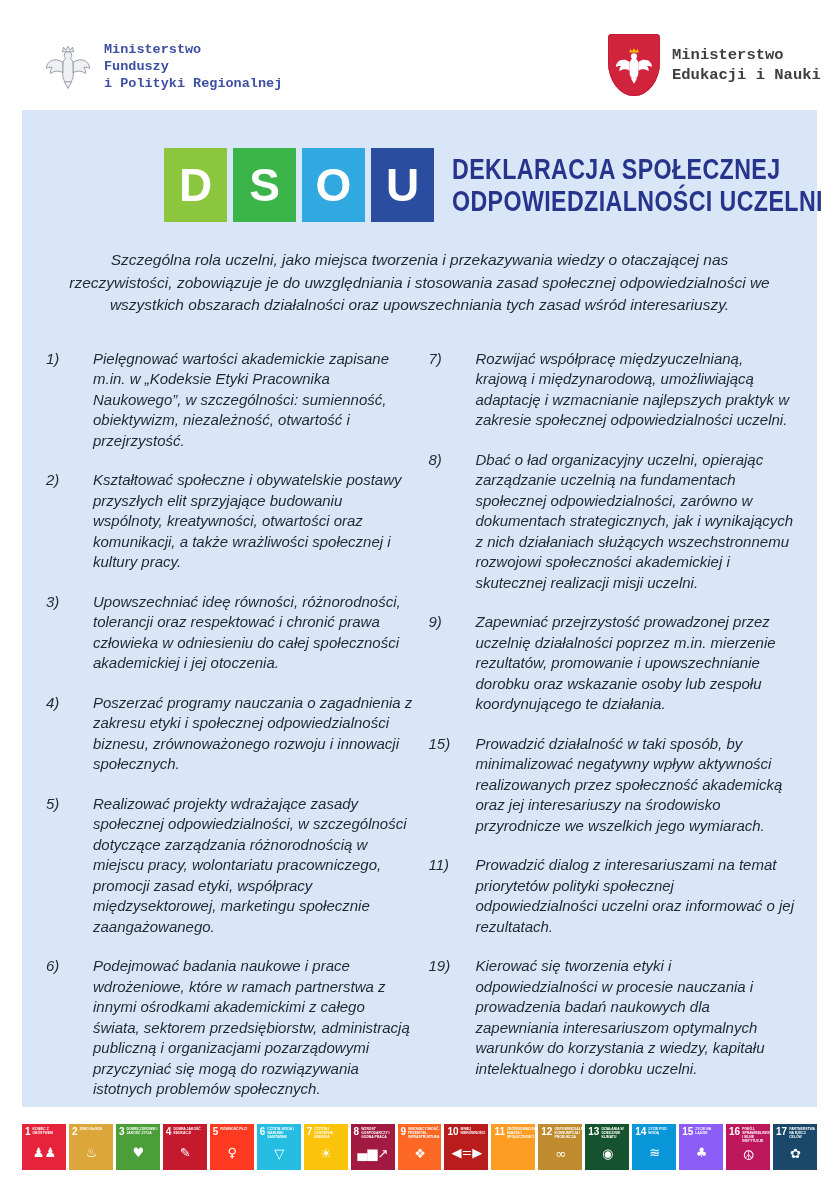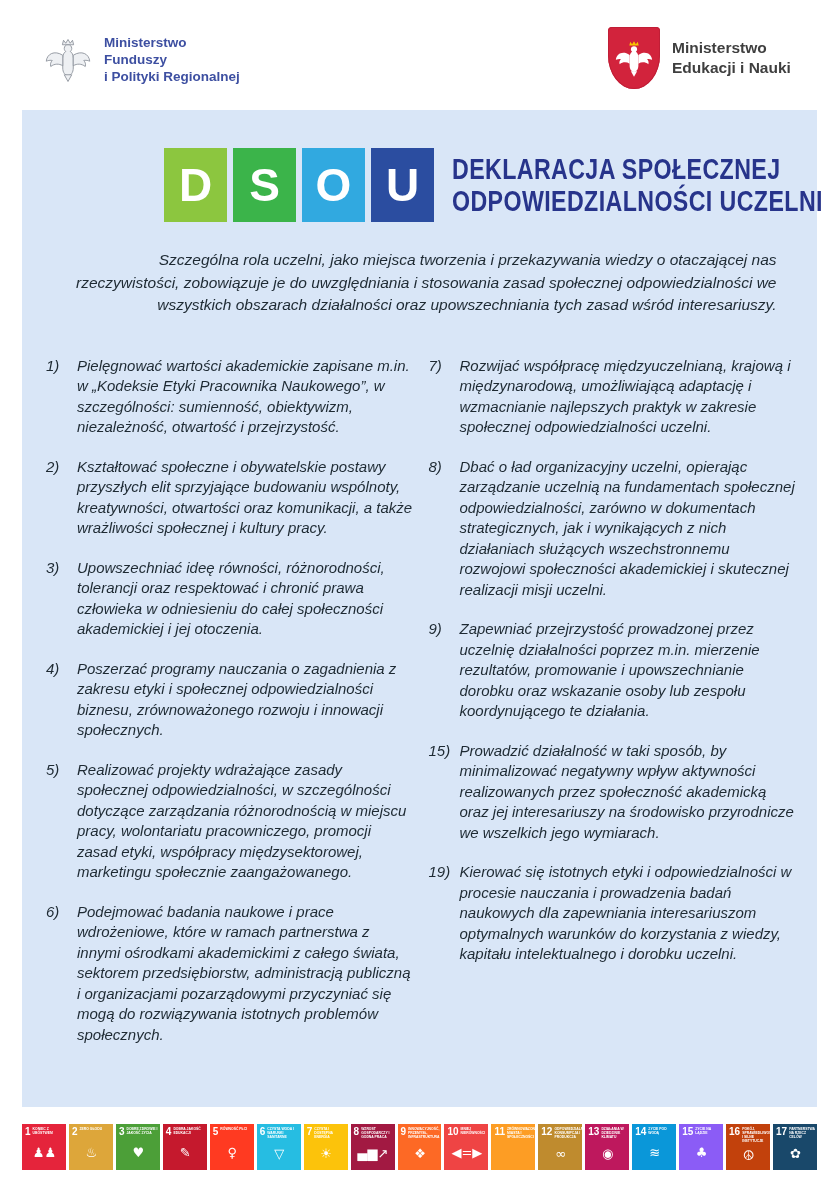--- a/index.html
+++ b/index.html
@@ -1,20 +1,20 @@
 <!DOCTYPE html>
 <html><head>
 <meta charset="utf-8">
 <style>
   html,body{margin:0;padding:0;}
   body{background:#ffffff;font-family:"Liberation Sans","DejaVu Sans",sans-serif;}
   .page{position:relative;width:839px;height:1200px;background:#ffffff;overflow:hidden;}
 
   
-  .header{position:absolute;top:1px;left:0;width:100%;height:110px;}
+  .header{position:absolute;top:8px;left:0;width:100%;height:110px;font-family:Liberation Mono, monospace;}
   .ministry{position:absolute;display:flex;align-items:center;gap:12px;}
   .ministry.left{left:44px;top:30px;}
   .ministry.right{left:608px;top:26px;}
   .eagle-plain{width:48px;height:56px;}
   .shield{width:52px;height:62px;background:#d2233c;border-radius:4px 4px 26px 26px / 4px 4px 34px 34px;
           display:flex;align-items:center;justify-content:center;box-shadow:inset 0 0 0 1px #c01e36;}
   .shield svg{width:40px;height:48px;}
   .mtxt{font-weight:600;}
   .mtxt.blue{color:#3d4fa1;font-size:13.5px;line-height:17px;}
   .mtxt.dark{color:#3f3f3f;font-size:15.5px;line-height:20px;}
@@ -22,31 +22,31 @@
   
   .panel{position:absolute;left:22px;top:110px;width:795px;height:997px;background:#d9e6f7;}
 
   .brand-row{display:flex;align-items:center;padding-top:38px;padding-left:142px;gap:18px;}
   .dsou{display:flex;gap:6px;}
   .dsou-tile{width:63px;height:74px;display:flex;align-items:center;justify-content:center;}
   .dsou-tile span{color:#ffffff;font-weight:700;font-size:46px;line-height:1;}
   .brand-title{color:#27348b;font-weight:700;font-size:29px;line-height:32px;
                transform:scaleX(.8);transform-origin:left center;white-space:nowrap;letter-spacing:.5px;}
 
-  .intro{font-style:italic;color:#1e2a33;text-align:right;margin:15px auto;width:714px;
+  .intro{font-style:italic;color:#1e2a33;text-align:center;margin:8px auto;width:714px;
          font-size:15.5px;line-height:22.5px;}
   .intro.p1{margin-top:27px;}
   .intro.p2{margin-top:27px;}
 
   .columns{display:flex;gap:14px;padding:24px 20px 0 24px;}
   .col{width:378px;}
   .item{display:flex;margin-bottom:19px;font-style:italic;color:#1e2a33;
         font-size:15px;line-height:20.5px;}
   .item .num{width:31px;flex:0 0 31px;}
-  .item .txt{flex:1;}
+  .item .txt{flex:1;margin-left:16px;}
 
   
   .sdg-strip{position:absolute;left:22px;top:1124px;width:795px;display:flex;gap:3px;}
   .sdg-tile{flex:1 1 0;height:46px;display:flex;flex-direction:column;padding:3px 2px 2px 3px;
             box-sizing:border-box;color:#fff;overflow:hidden;}
   .sdg-head{display:flex;gap:2px;align-items:flex-start;}
   .sdg-num{font-weight:700;font-size:10px;line-height:9px;}
   .sdg-label{font-weight:700;font-size:3.4px;line-height:1.15;text-transform:uppercase;padding-top:1px;}
   .sdg-glyph{flex:1;display:flex;align-items:center;justify-content:center;
              font-family:"DejaVu Sans",sans-serif;font-size:13px;line-height:1;}
@@ -156,22 +156,26 @@
           </div>
         <div class="item">
             <span class="num">9)</span>
             <span class="txt">Zapewniać przejrzystość prowadzonej przez uczelnię działalności poprzez m.in. mierzenie rezultatów, promowanie i upowszechnianie dorobku oraz wskazanie osoby lub zespołu koordynującego te działania.</span>
           </div>
         <div class="item">
             <span class="num">15)</span>
             <span class="txt">Prowadzić działalność w taki sposób, by minimalizować negatywny wpływ aktywności realizowanych przez społeczność akademicką oraz jej interesariuszy na środowisko przyrodnicze we wszelkich jego wymiarach.</span>
           </div>
         <div class="item">
+            <span class="num">11)</span>
+            <span class="txt">Prowadzić dialog z interesariuszami na temat priorytetów polityki społecznej odpowiedzialności uczelni oraz informować o jej rezultatach.</span>
+          </div>
+        <div class="item">
             <span class="num">19)</span>
-            <span class="txt">Kierować się istotnych etyki i odpowiedzialności w procesie nauczania i prowadzenia badań naukowych dla zapewniania interesariuszom optymalnych warunków do korzystania z wiedzy, kapitału intelektualnego i dorobku uczelni.</span>
+            <span class="txt">Kierować się tworzenia etyki i odpowiedzialności w procesie nauczania i prowadzenia badań naukowych dla zapewniania interesariuszom optymalnych warunków do korzystania z wiedzy, kapitału intelektualnego i dorobku uczelni.</span>
           </div>
       </div>
     </div>
   </div>
 
   <div class="sdg-strip">
     <div class="sdg-tile" style="background: rgb(229, 36, 59);">
         <div class="sdg-head">
           <span class="sdg-num">1</span>
           <span class="sdg-label">Koniec z ubóstwem</span>
@@ -227,63 +231,63 @@
         </div>
         <div class="sdg-glyph">▄▆↗</div>
       </div>
     <div class="sdg-tile" style="background: rgb(253, 105, 37);">
         <div class="sdg-head">
           <span class="sdg-num">9</span>
           <span class="sdg-label">Innowacyjność, przemysł, infrastruktura</span>
         </div>
         <div class="sdg-glyph">❖</div>
       </div>
-    <div class="sdg-tile" style="background: #ef4444;">
+    <div class="sdg-tile" style="background: #b91c1c;">
         <div class="sdg-head">
           <span class="sdg-num">10</span>
           <span class="sdg-label">Mniej nierówności</span>
         </div>
         <div class="sdg-glyph">◀=▶</div>
       </div>
     <div class="sdg-tile" style="background: rgb(253, 157, 36); gap: 44px;">
         <div class="sdg-head">
           <span class="sdg-num">11</span>
           <span class="sdg-label">Zrównoważone miasta i społeczności</span>
         </div>
         <div class="sdg-glyph">⌂⌂</div>
       </div>
     <div class="sdg-tile" style="background: rgb(191, 139, 46);">
         <div class="sdg-head">
           <span class="sdg-num">12</span>
           <span class="sdg-label">Odpowiedzialna konsumpcja i produkcja</span>
         </div>
         <div class="sdg-glyph">∞</div>
       </div>
-    <div class="sdg-tile" style="background: #be185d;">
+    <div class="sdg-tile" style="background: #14532d;">
         <div class="sdg-head">
           <span class="sdg-num">13</span>
           <span class="sdg-label">Działania w dziedzinie klimatu</span>
         </div>
         <div class="sdg-glyph">◉</div>
       </div>
     <div class="sdg-tile" style="background: rgb(10, 151, 217);">
         <div class="sdg-head">
           <span class="sdg-num">14</span>
           <span class="sdg-label">Życie pod wodą</span>
         </div>
         <div class="sdg-glyph">≋</div>
       </div>
     <div class="sdg-tile" style="background: #8b5cf6;">
         <div class="sdg-head">
           <span class="sdg-num">15</span>
           <span class="sdg-label">Życie na lądzie</span>
         </div>
         <div class="sdg-glyph">♣</div>
       </div>
-    <div class="sdg-tile" style="background: #c2410c;">
+    <div class="sdg-tile" style="background: #be185d;">
         <div class="sdg-head">
           <span class="sdg-num">16</span>
           <span class="sdg-label">Pokój, sprawiedliwość i silne instytucje</span>
         </div>
         <div class="sdg-glyph">☮</div>
       </div>
     <div class="sdg-tile" style="background: rgb(25, 72, 106);">
         <div class="sdg-head">
           <span class="sdg-num">17</span>
           <span class="sdg-label">Partnerstwa na rzecz celów</span>

